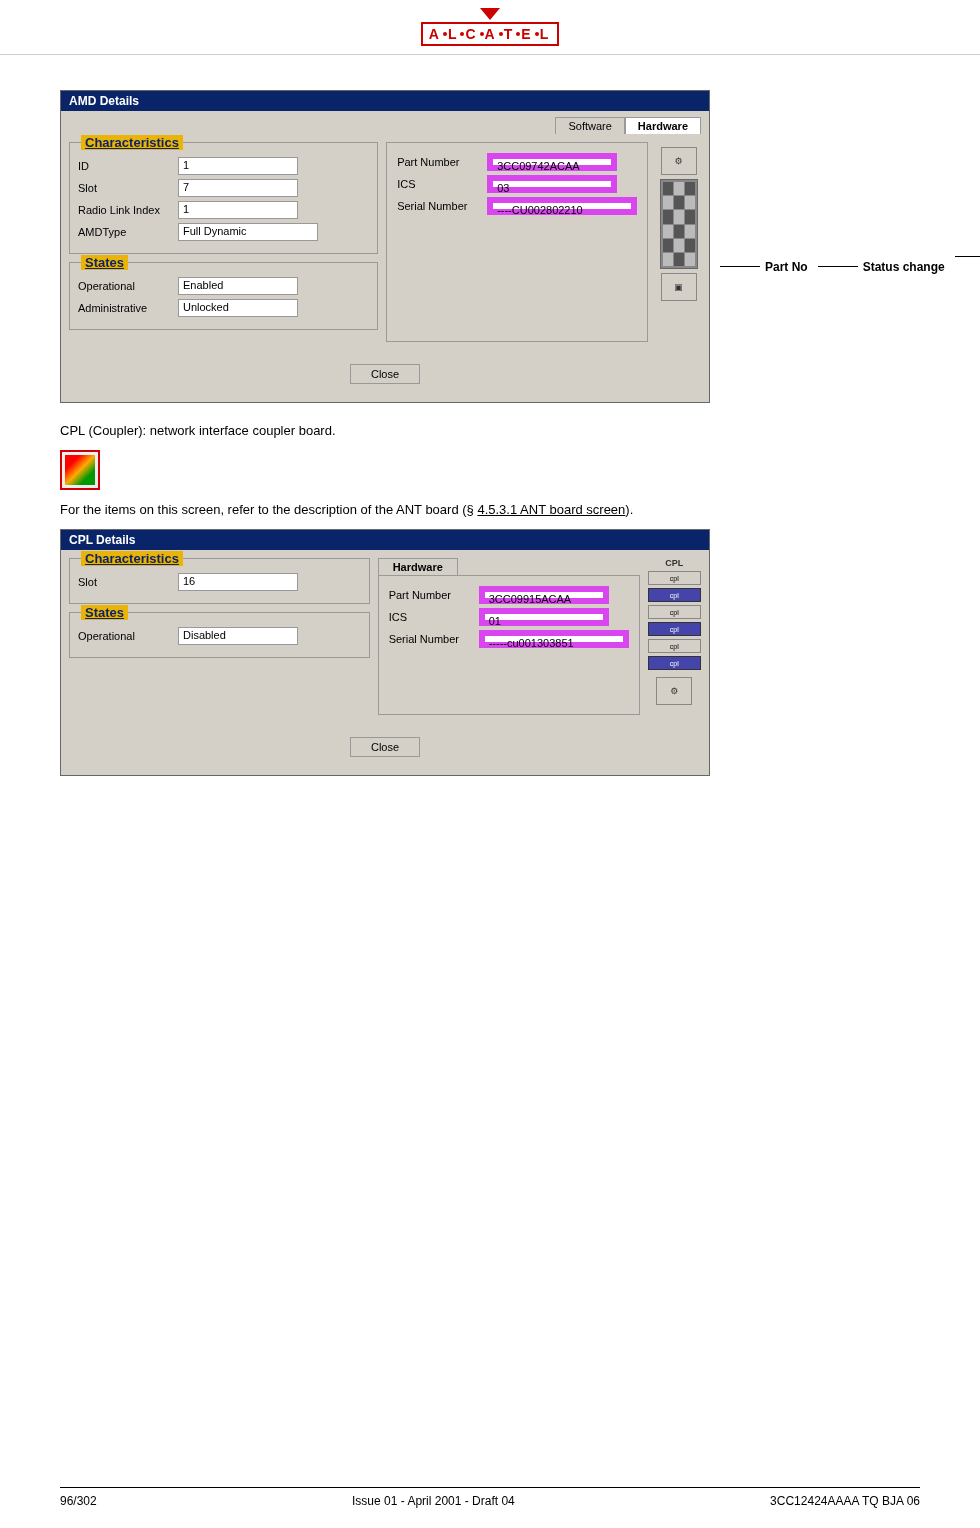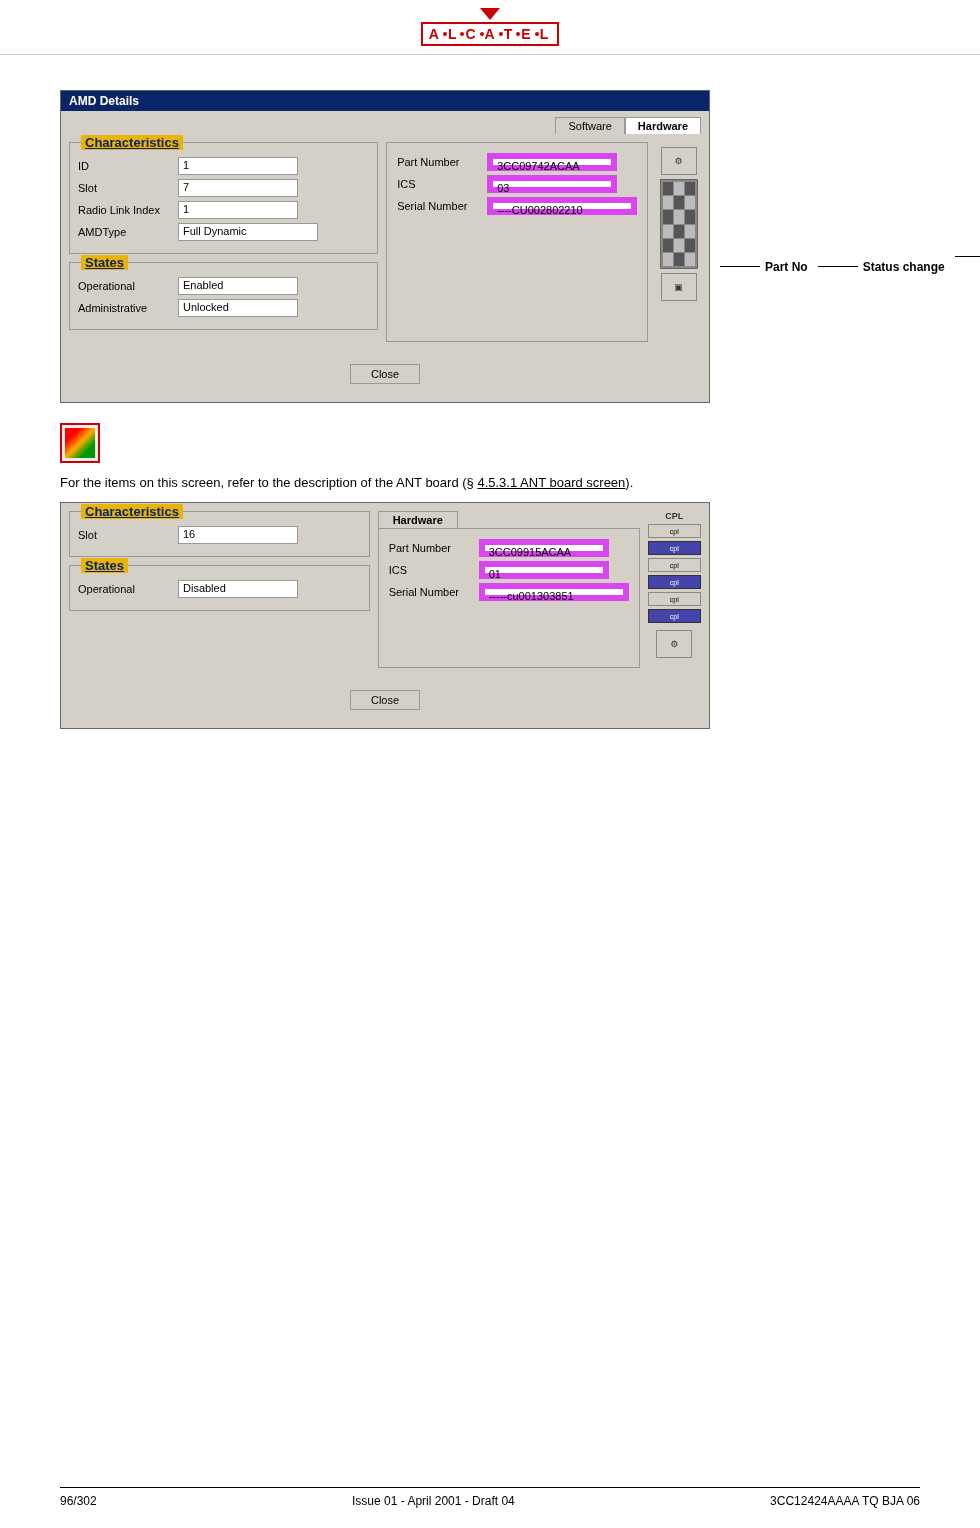--- a/index.html
+++ b/index.html
@@ -487,36 +487,38 @@
       </div>
       <div class="ann-item" style="align-items:flex-start;">
         <span class="ann-line" style="margin-top:6px;"></span>
         <span style="font-size:12px; line-height:1.4;">AMD board<br>serial No</span>
       </div>
     </div>
 
   </div>
 
 
+  <p class="section-text">CPL (Coupler): network interface coupler board.</p>
 
   <div class="small-icon">
     <svg width="30" height="30">
       <rect width="30" height="30" fill="#cc4400"></rect>
       <rect x="2" y="2" width="8" height="8" fill="#ffaa00"></rect>
       <rect x="12" y="2" width="8" height="8" fill="#009900"></rect>
       <rect x="2" y="12" width="8" height="8" fill="#0000cc"></rect>
       <rect x="12" y="12" width="8" height="8" fill="#cccc00"></rect>
     </svg>
   </div>
 
   <p class="section-text">
     <span>For the items on this screen, refer to the description of the ANT board (§ </span><span class="ref-italic">4.5.3.1 ANT board screen</span><span>).</span>
   </p>
 
   <div class="cpl-dialog">
+    <div class="dialog-title">CPL Details</div>
 
     <div class="dialog-inner">
 
       <div class="left-panel">
 
         <div class="group-box">
           <span class="group-label">Characteristics</span>
           <div style="margin-top:6px;">
             <div class="field-row">
               <span class="field-label">Slot</span>

